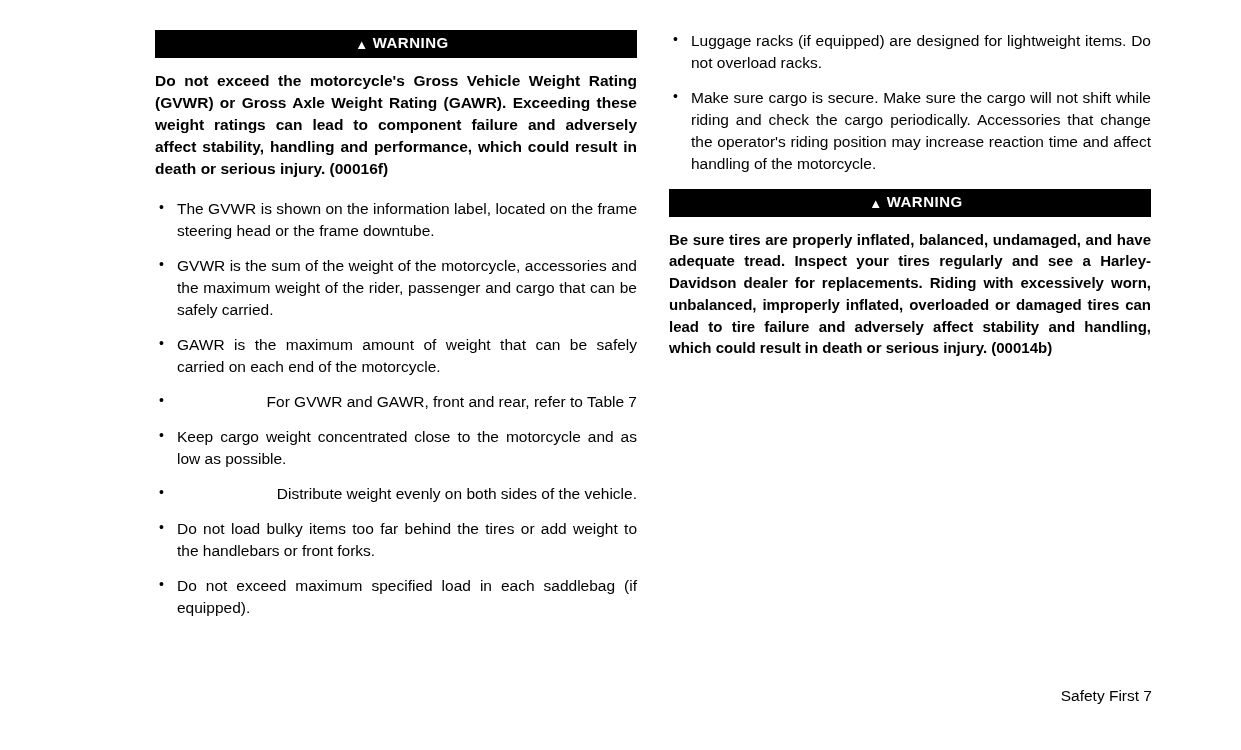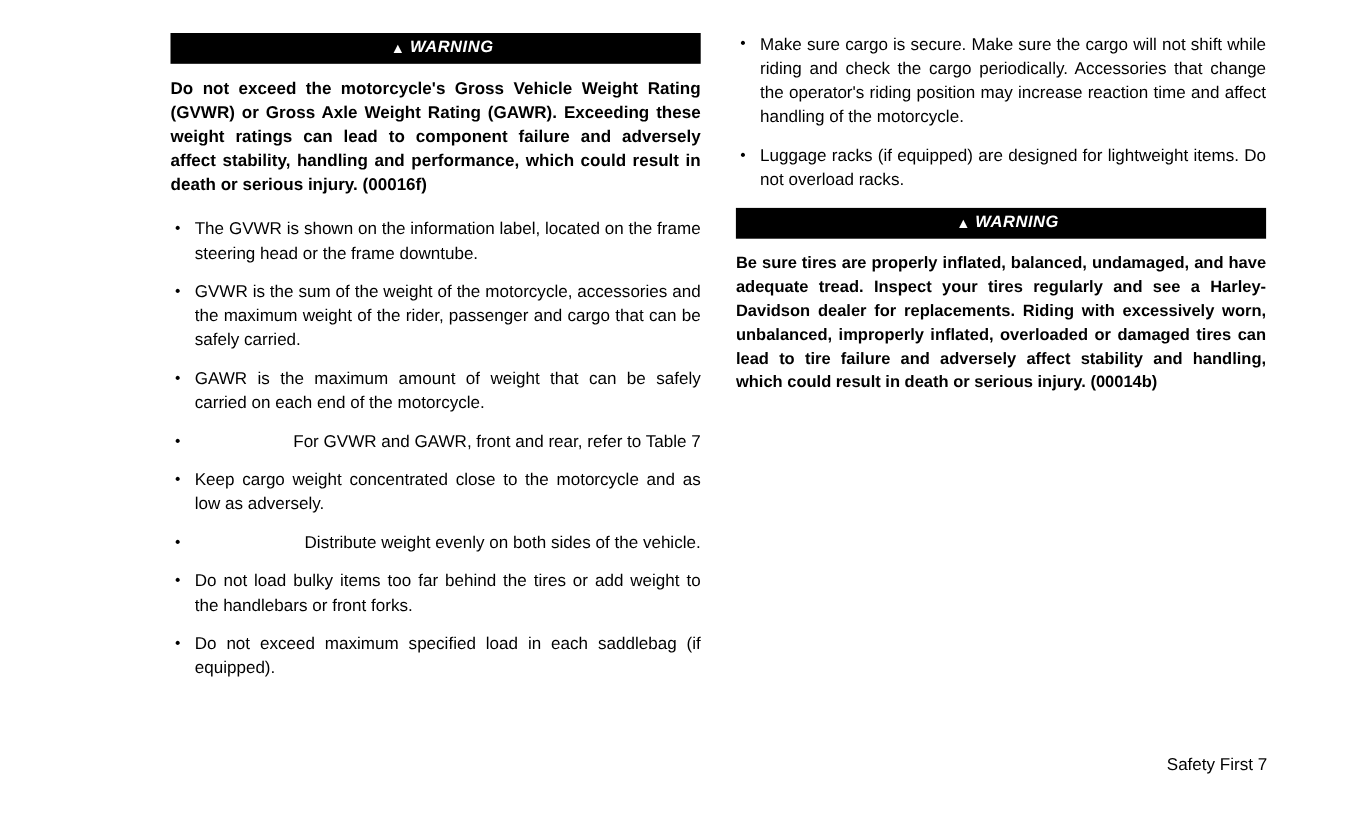--- a/index.html
+++ b/index.html
@@ -36,21 +36,20 @@
   .warning-bar {
     background: #000000;
     color: #ffffff;
     text-align: center;
     font-weight: bold;
     font-size: 15px;
     letter-spacing: 0.5px;
     padding: 5px 0 6px 12px;
     margin: 0 0 12px 0;
     line-height: 1.1;
-    font-style: italic;
   }
   .warning-bar .tri {
     display: inline-block;
     position: relative;
     top: 1px;
     margin-right: 4px;
     font-size: 13px;
   }
   p.warning-text {
     font-weight: bold;
@@ -107,32 +106,32 @@
       <span class="tri">▲</span><span>WARNING</span>
     </div>
 
     <p class="warning-text">Do not exceed the motorcycle's Gross Vehicle Weight Rating (GVWR) or Gross Axle Weight Rating (GAWR). Exceeding these weight ratings can lead to component failure and adversely affect stability, handling and performance, which could result in death or serious injury. (00016f)</p>
 
     <ul class="bullets">
       <li>The GVWR is shown on the information label, located on the frame steering head or the frame downtube.</li>
       <li>GVWR is the sum of the weight of the motorcycle, accessories and the maximum weight of the rider, passenger and cargo that can be safely carried.</li>
       <li>GAWR is the maximum amount of weight that can be safely carried on each end of the motorcycle.</li>
       <li class="nojustify">For GVWR and GAWR, front and rear, refer to Table 7</li>
-      <li>Keep cargo weight concentrated close to the motorcycle and as low as adversely.</li>
+      <li>Keep cargo weight concentrated close to the motorcycle and as low as possible.</li>
       <li class="nojustify">Distribute weight evenly on both sides of the vehicle.</li>
       <li>Do not load bulky items too far behind the tires or add weight to the handlebars or front forks.</li>
       <li>Do not exceed maximum specified load in each saddlebag (if equipped).</li>
     </ul>
   </div>
 
   <div class="col col-right">
 
     <ul class="bullets">
+      <li>Luggage racks (if equipped) are designed for lightweight items. Do not overload racks.</li>
       <li>Make sure cargo is secure. Make sure the cargo will not shift while riding and check the cargo periodically. Accessories that change the operator's riding position may increase reaction time and affect handling of the motorcycle.</li>
-      <li>Luggage racks (if equipped) are designed for lightweight items. Do not overload racks.</li>
     </ul>
 
     <div class="spacer-tires"></div>
 
 
     <div class="warning-bar">
       <span class="tri">▲</span><span>WARNING</span>
     </div>
 
     <p class="warning-text tight">Be sure tires are properly inflated, balanced, undamaged, and have adequate tread. Inspect your tires regularly and see a Harley-Davidson dealer for replacements. Riding with excessively worn, unbalanced, improperly inflated, overloaded or damaged tires can lead to tire failure and adversely affect stability and handling, which could result in death or serious injury. (00014b)</p>

